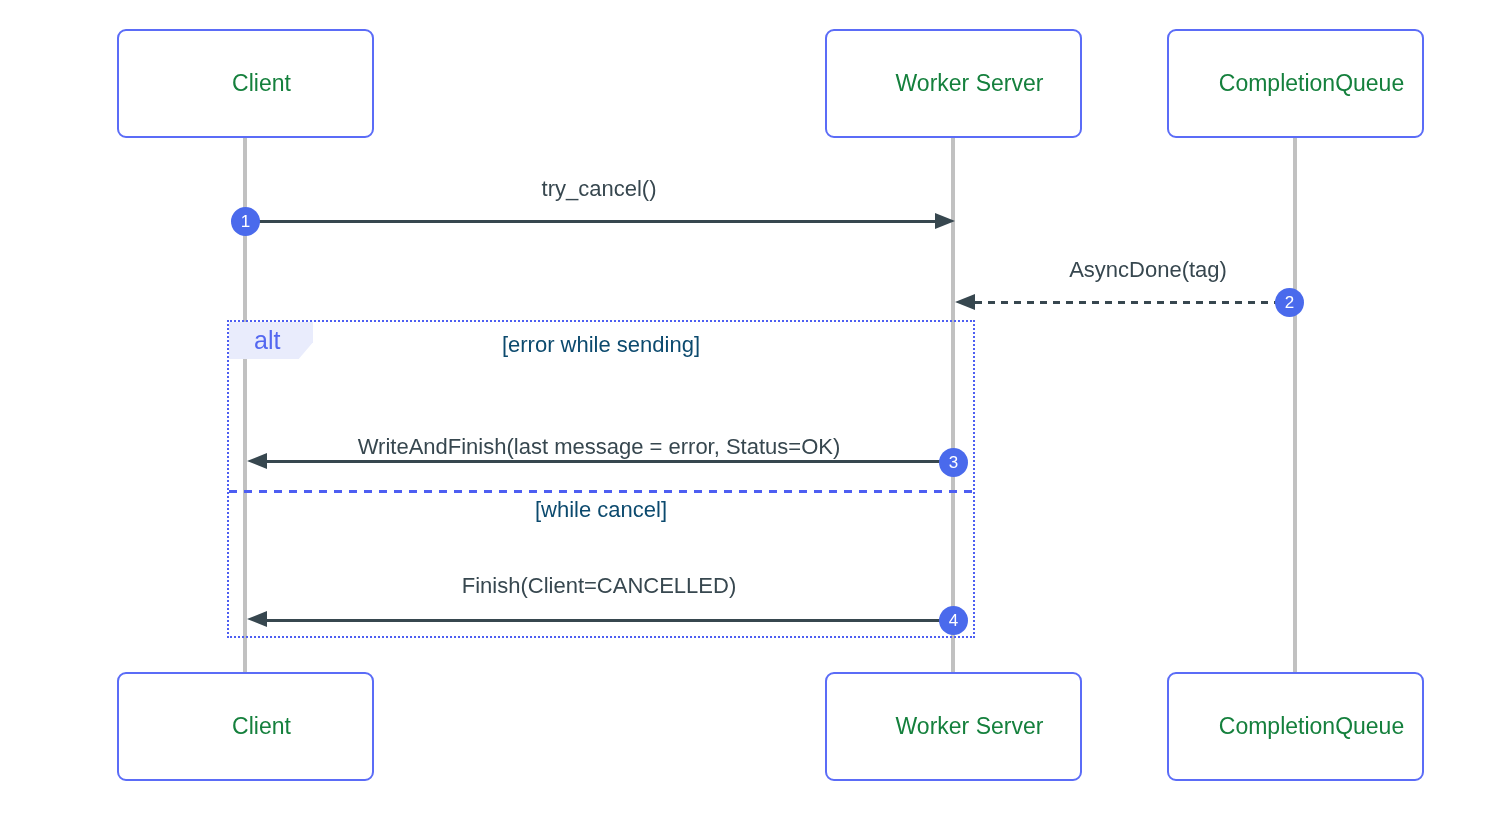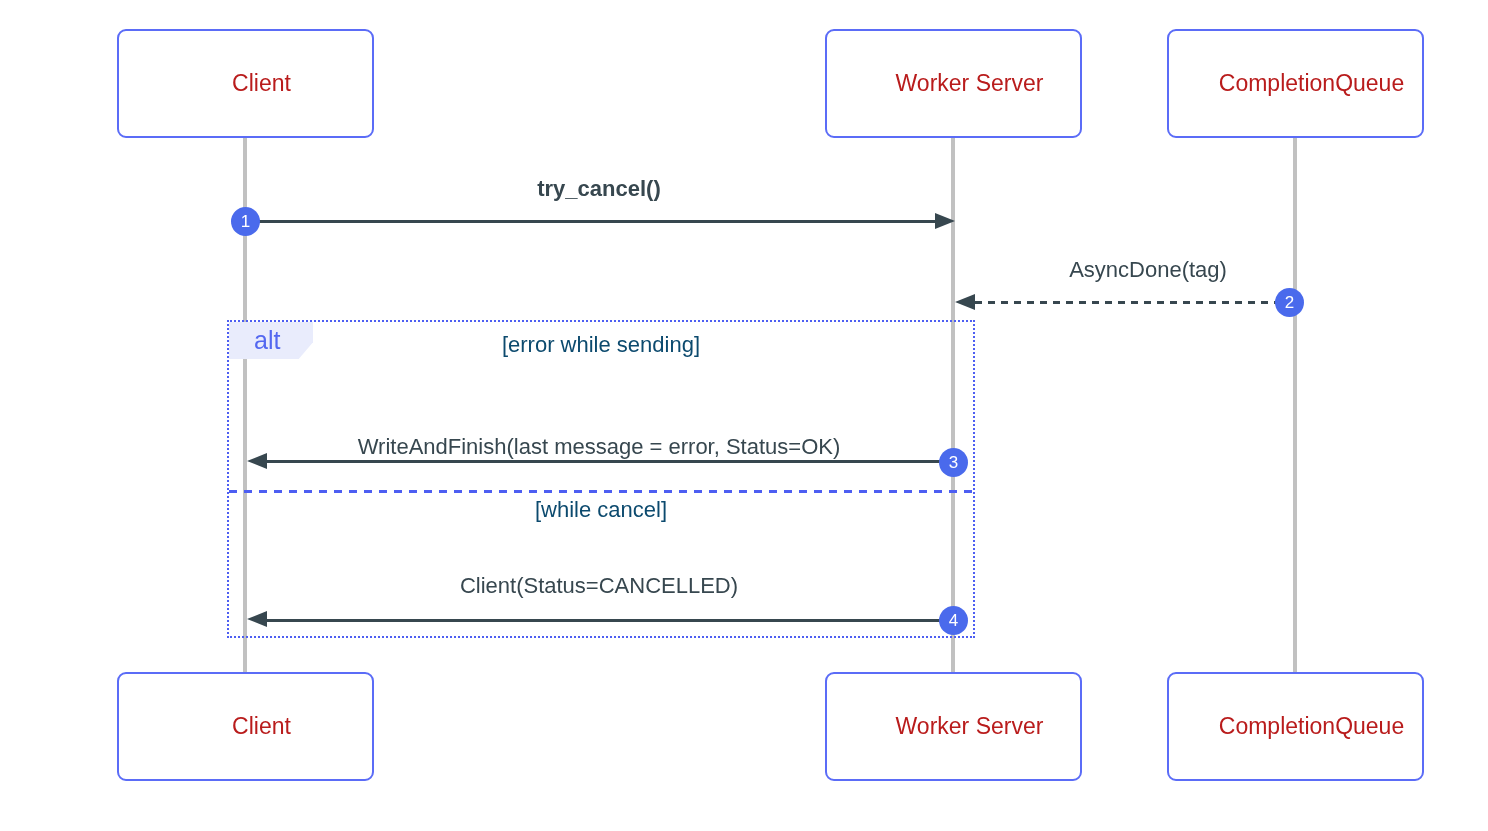--- a/index.html
+++ b/index.html
@@ -25,21 +25,21 @@
     background: #ffffff;
     border: 2px solid #5b6cf7;
     border-radius: 9px;
     display: flex;
     align-items: center;
     justify-content: center;
     z-index: 6;
   }
   .actor-box span {
     font-size: 23px;
-    color: #b91c1c;
+    color: #15803d;
     margin-left: 32px;
   }
 
   
   .lifeline {
     position: absolute;
     top: 138px;
     height: 534px;
     width: 4px;
     background: #c1c1c1;
@@ -169,33 +169,33 @@
 
   <div class="alt-frame">
     <div class="alt-label">
       <span>alt</span>
     </div>
     <div class="guard guard-1">[error while sending]</div>
     <div class="alt-divider"></div>
     <div class="guard guard-2">[while cancel]</div>
   </div>
 
-  <div class="msg-label" style="left:245px; top:176px; width:708px;font-weight:bold;">try_cancel()</div>
+  <div class="msg-label" style="left:245px; top:176px; width:708px;">try_cancel()</div>
   <div class="msg-line" style="left:245px; top:220px; width:691px;"></div>
   <div class="arrowhead right" style="left:935px; top:213px;"></div>
   <div class="badge" style="left:231px; top:207px;">1</div>
 
   <div class="msg-label" style="left:952px; top:257px; width:342px;padding-left:25px;">AsyncDone(tag)</div>
   <div class="msg-line dashed" style="left:975px; top:301px; width:314px;"></div>
   <div class="arrowhead left" style="left:955px; top:294px;"></div>
   <div class="badge" style="left:1275px; top:288px;">2</div>
 
   <div class="msg-label" style="left:245px; top:434px; width:708px;">WriteAndFinish(last message = error, Status=OK)</div>
   <div class="msg-line" style="left:265px; top:460px; width:688px;"></div>
   <div class="arrowhead left" style="left:247px; top:453px;"></div>
   <div class="badge" style="left:939px; top:448px;">3</div>
 
-  <div class="msg-label" style="left:245px; top:573px; width:708px;">Client(Status=CANCELLED)</div>
+  <div class="msg-label" style="left:245px; top:573px; width:708px;">Finish(Client=CANCELLED)</div>
   <div class="msg-line" style="left:265px; top:619px; width:688px;"></div>
   <div class="arrowhead left" style="left:247px; top:611px;"></div>
   <div class="badge" style="left:939px; top:606px;">4</div>
 
 </div>
 
 </body></html>

